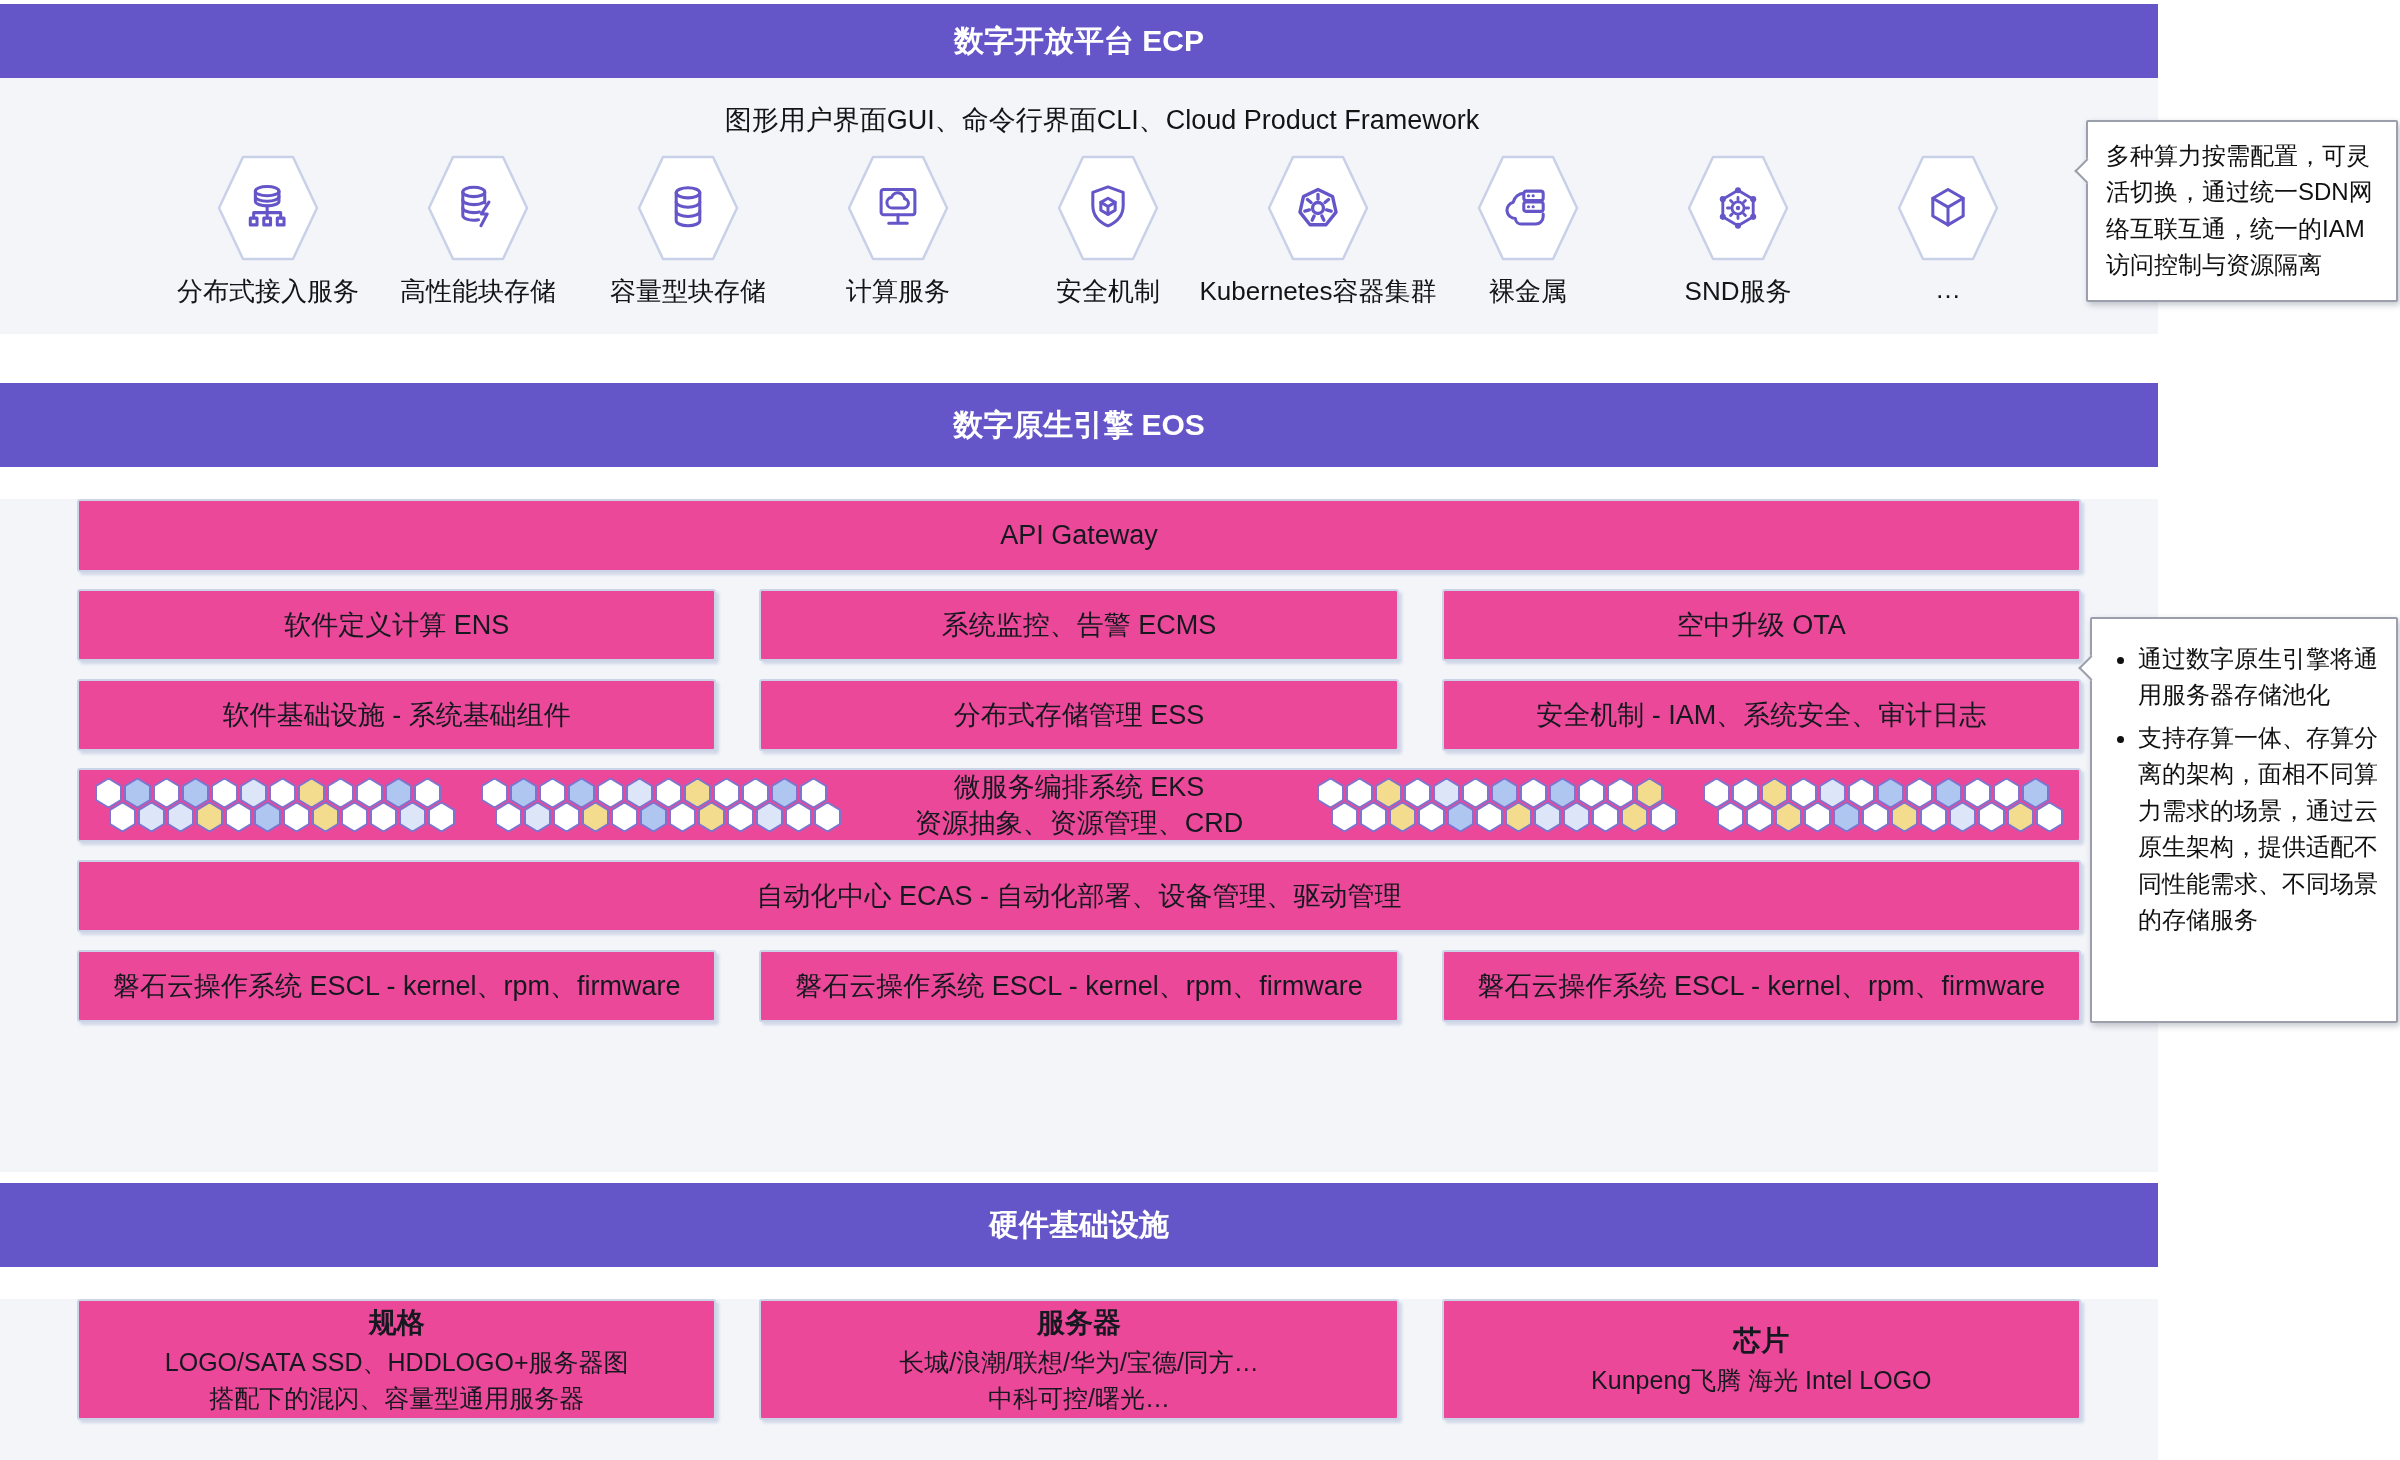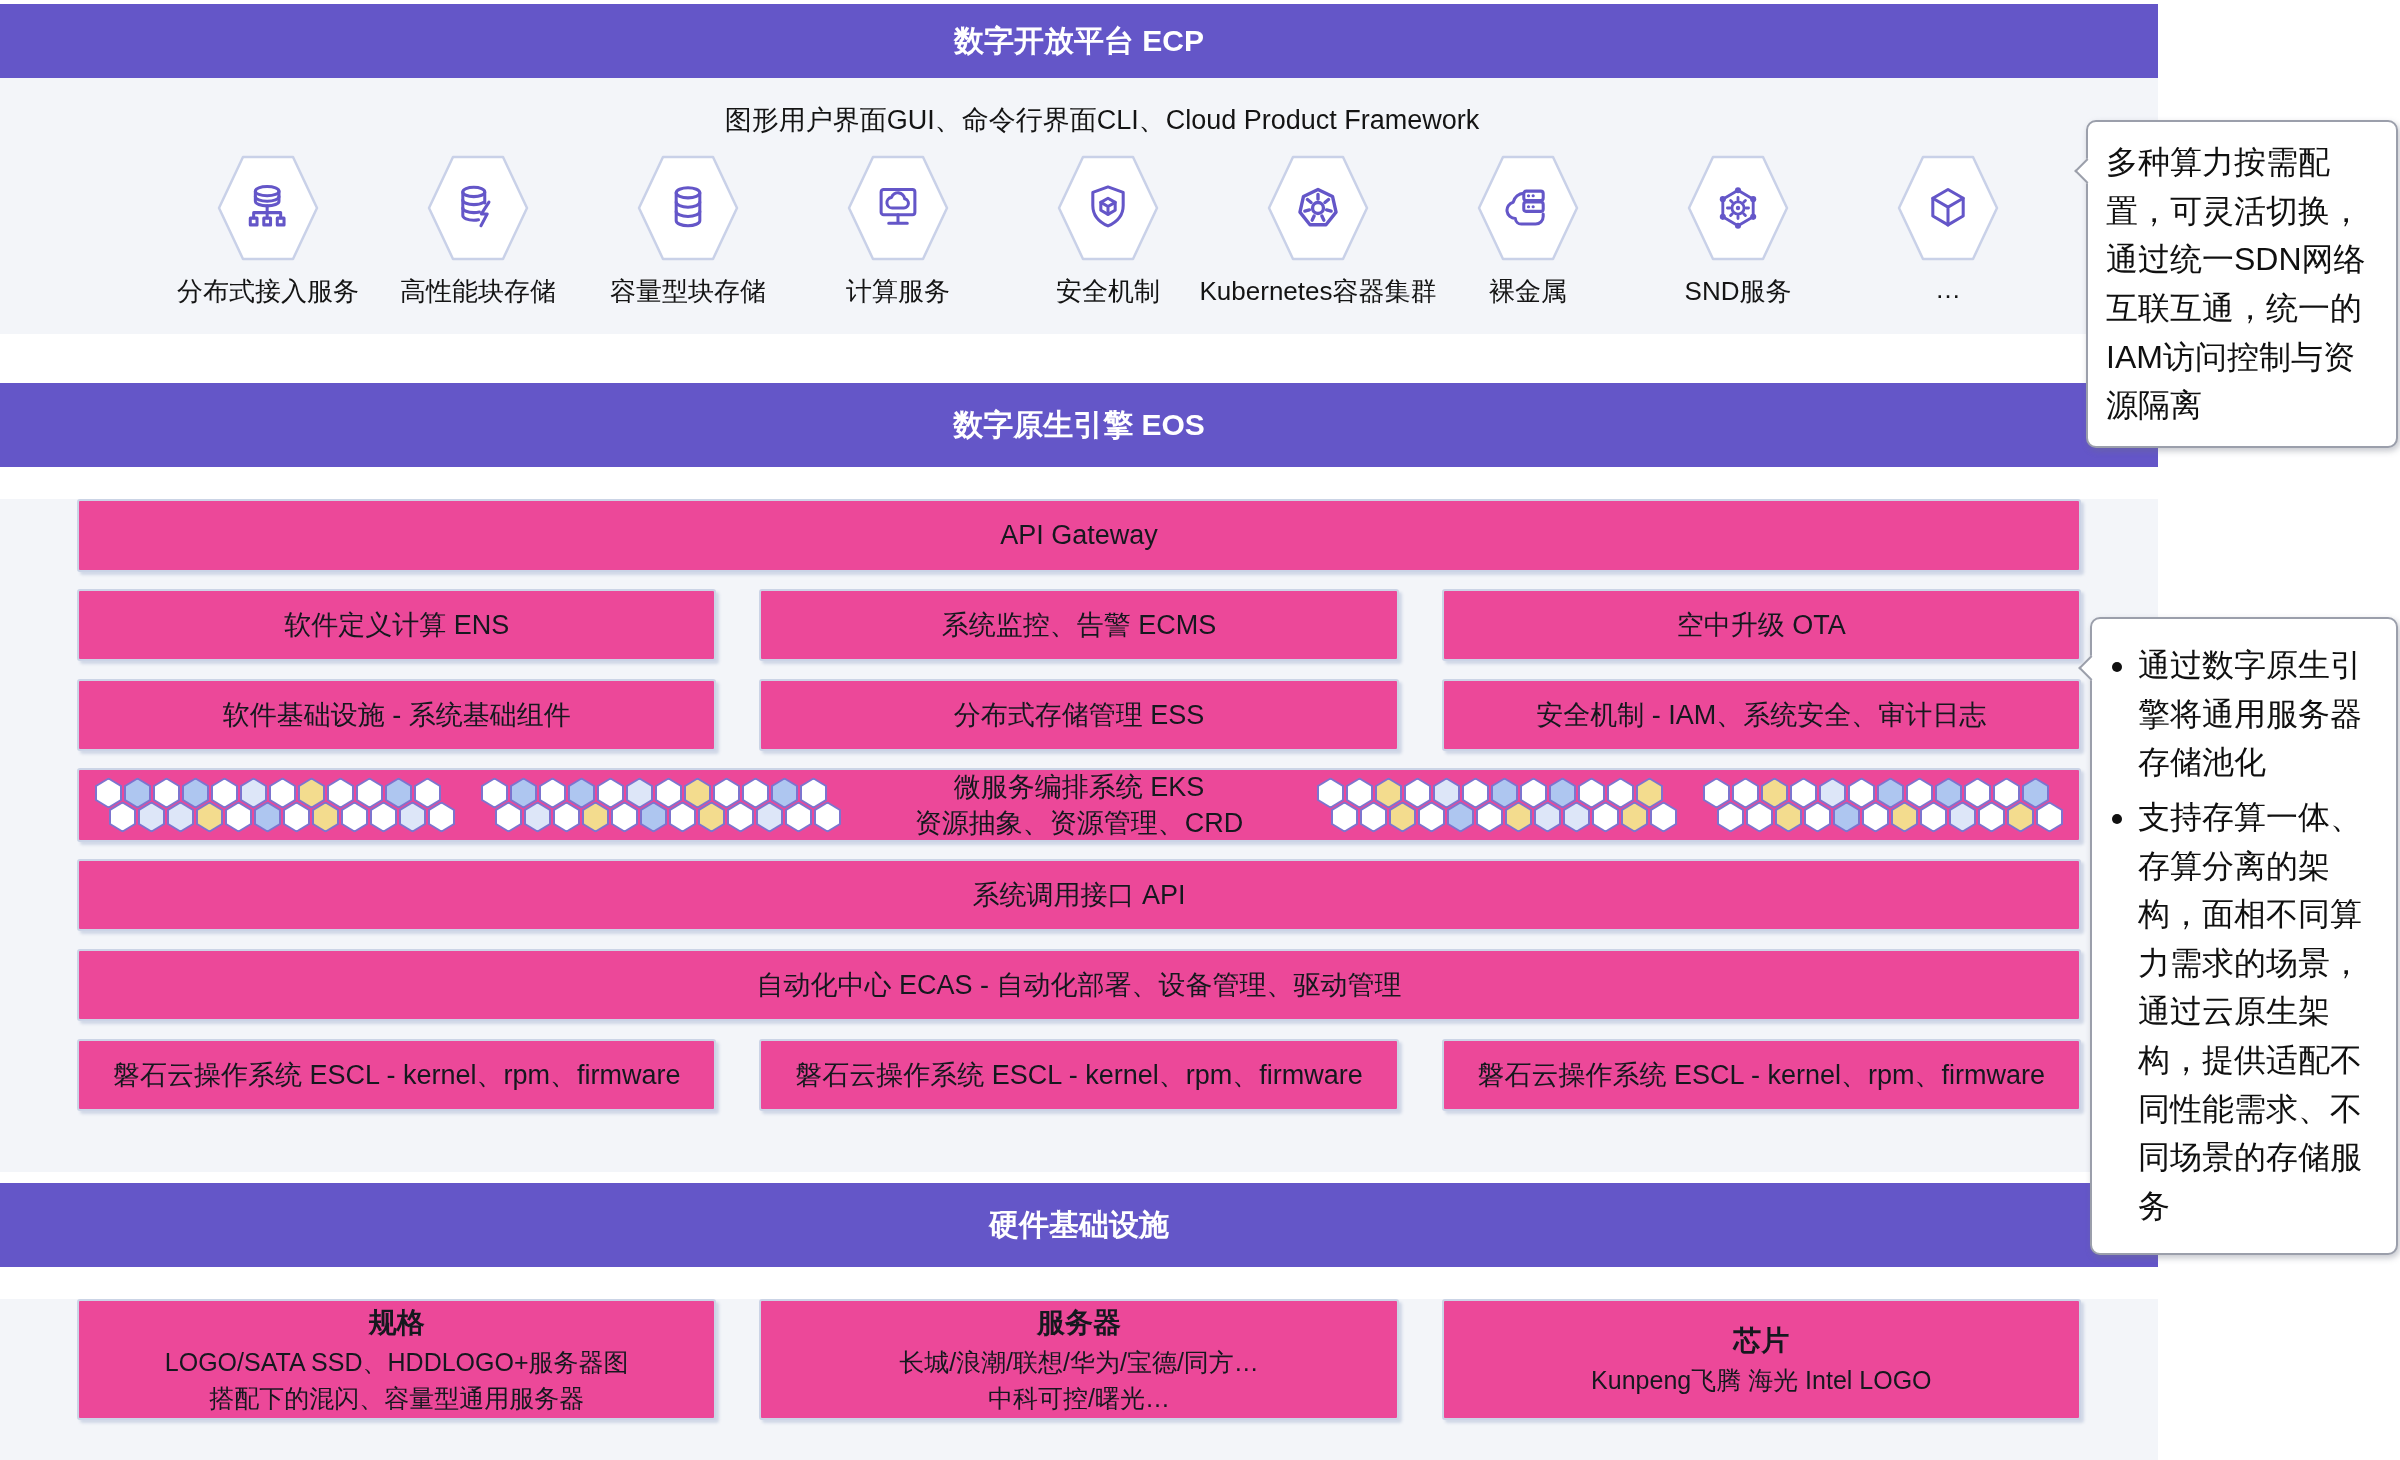--- a/index.html
+++ b/index.html
@@ -59,23 +59,23 @@
       clip-path:polygon(50% 0,100% 26%,100% 74%,50% 100%,0 74%,0 26%);}
 
   
   #hw .grid3{margin-top:32px;}
   #hw .wbox{height:121px;flex-direction:column;justify-content:center;line-height:1.45;}
   .hw-title{font-weight:bold;font-size:28px;}
   .hw-line{font-size:25px;}
 
   
   .callout{
-    position:absolute;background:#fff;border:2px solid #9B9FAB;border-radius:10px;
+    position:absolute;background:#fff;border:2px solid #9B9FAB;border-radius:2px;
     box-shadow:2px 3px 6px rgba(110,115,130,.4);
-    padding:16px 18px;font-size:32px;line-height:1.52;color:#101010;box-sizing:border-box;
+    padding:16px 18px;font-size:24px;line-height:1.52;color:#101010;box-sizing:border-box;
   }
   .callout::before{
     content:"";position:absolute;left:-10px;top:40px;width:16px;height:16px;background:#fff;
     border-left:2px solid #9B9FAB;border-bottom:2px solid #9B9FAB;transform:rotate(45deg);
   }
   #callout-ecp{left:2086px;top:120px;width:312px;min-height:168px;}
   #callout-eos{left:2090px;top:617px;width:308px;min-height:406px;}
   #callout-eos ul{margin:6px 0 0 0;padding-left:28px;}
   #callout-eos li{margin-bottom:6px;}
 
@@ -382,21 +382,20 @@
               <span class="hx" style="--c: #FFFFFF;"></span>
               <span class="hx" style="--c: #DDE6F8;"></span>
               <span class="hx" style="--c: #FFFFFF;"></span>
               <span class="hx" style="--c: #F3DC8E;"></span>
               <span class="hx" style="--c: #FFFFFF;"></span>
             </div>
           </div>
         </div>
     </div>
 
-    <div class="wbox" style="height:72px;margin-top:17px;">系统调用接口 API</div>
     <div class="wbox" style="height:72px;margin-top:18px;">自动化中心 ECAS - 自动化部署、设备管理、驱动管理</div>
 
     <div class="grid3" style="margin-top:18px;">
       <div class="wbox">磐石云操作系统 ESCL - kernel、rpm、firmware</div>
       <div class="wbox">磐石云操作系统 ESCL - kernel、rpm、firmware</div>
       <div class="wbox">磐石云操作系统 ESCL - kernel、rpm、firmware</div>
     </div>
   </div>
 </div>
 

